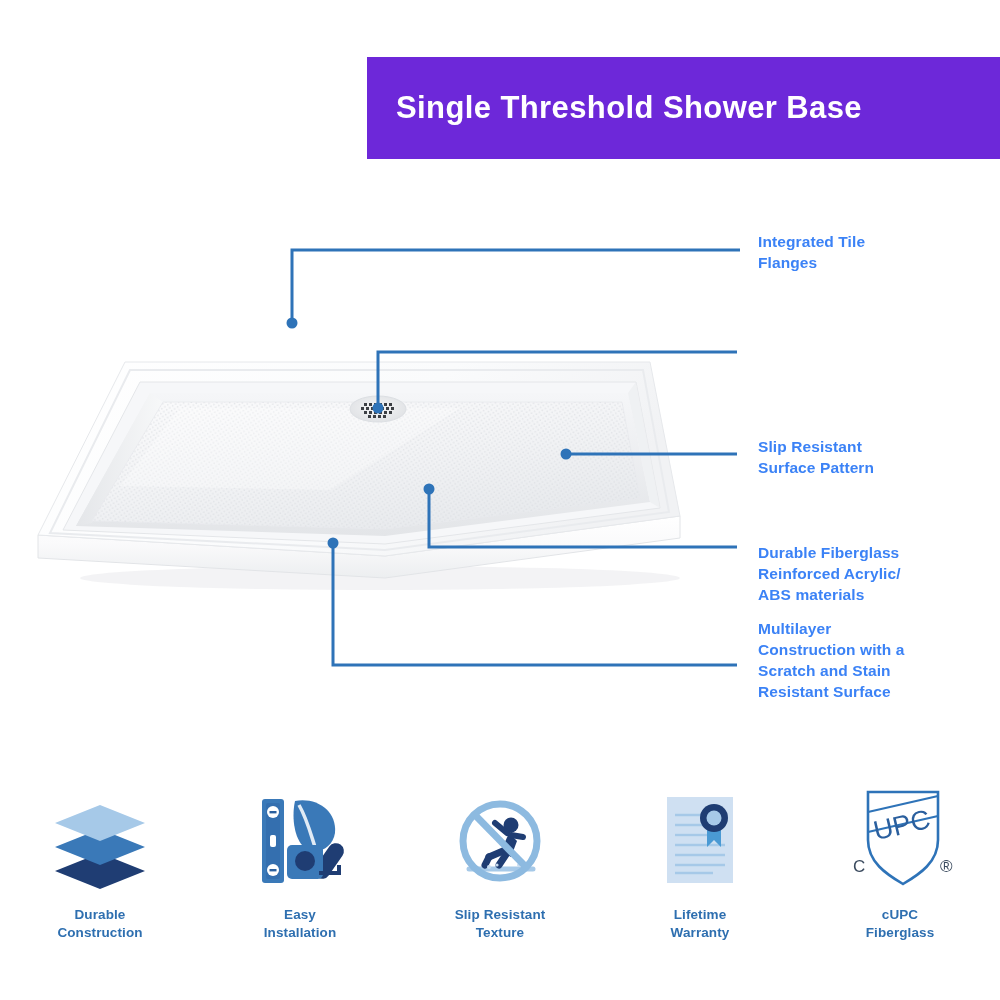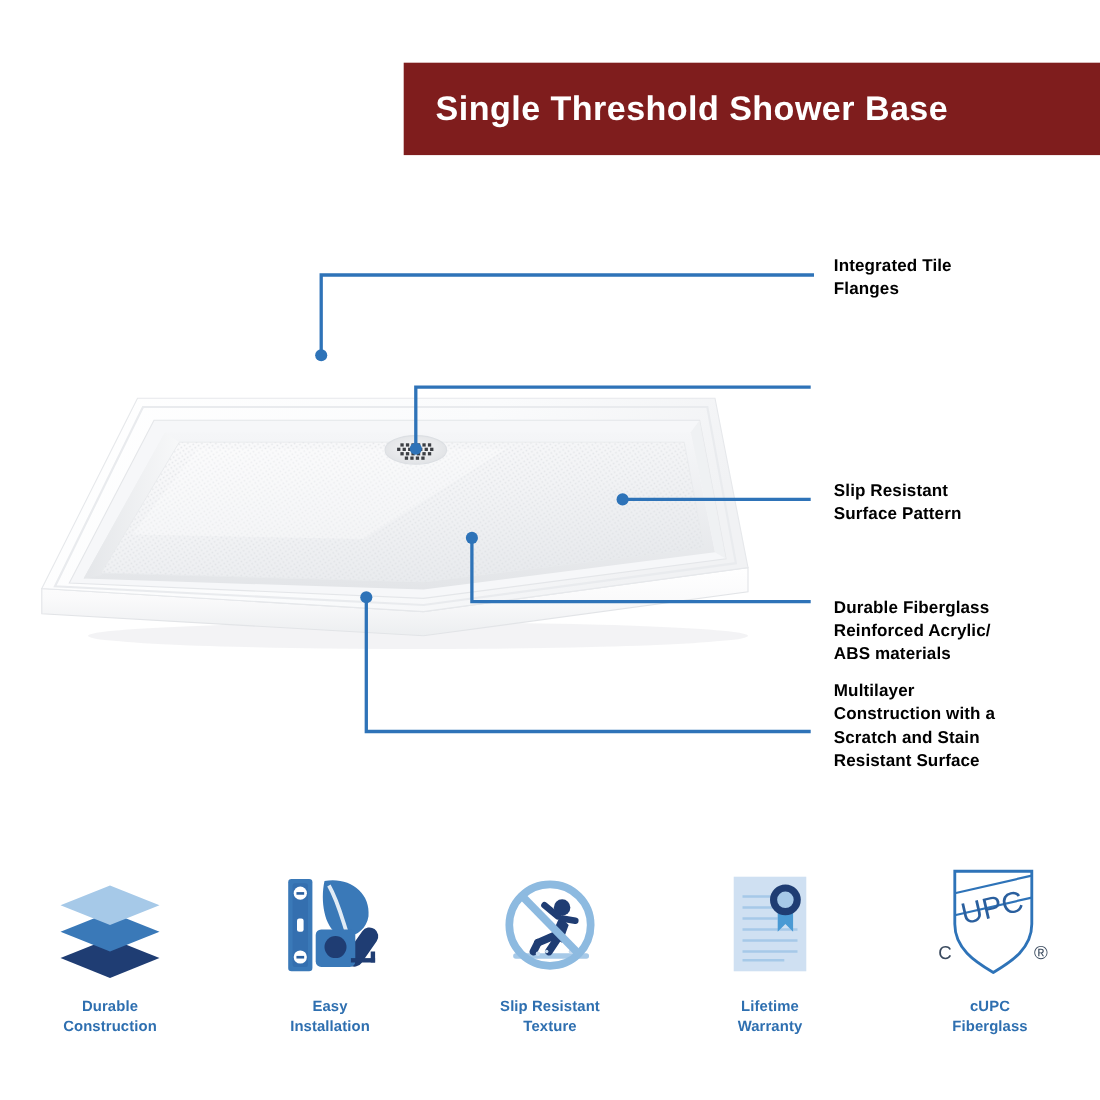--- a/index.html
+++ b/index.html
@@ -21,22 +21,22 @@
     height: 1000px;
     background: #ffffff;
   }
 
   
   #header-banner {
     position: absolute;
     left: 367px;
     top: 57px;
     width: 633px;
-    height: 84px;
-    background: #7f1d1d;
+    height: 102px;
+    background: #6d28d9;
     display: flex;
     align-items: center;
   }
   #header-title {
     color: #ffffff;
     font-size: 31px;
     font-weight: bold;
     letter-spacing: 0.4px;
     padding-left: 29px;
     white-space: nowrap;
@@ -55,21 +55,21 @@
   #callout-layer {
     position: absolute;
     left: 0; top: 0;
     width: 1000px;
     height: 1000px;
     pointer-events: none;
   }
 
   .callout-text {
     position: absolute;
-    color: #000000;
+    color: #3b82f6;
     font-size: 15.5px;
     font-weight: bold;
     line-height: 21px;
     letter-spacing: 0.1px;
     white-space: pre-line;
   }
   #callout-0 { left: 758px; top: 231px; }
   #callout-1 { left: 758px; top: 314px; }
   #callout-2 { left: 758px; top: 436px; }
   #callout-3 { left: 758px; top: 542px; }

